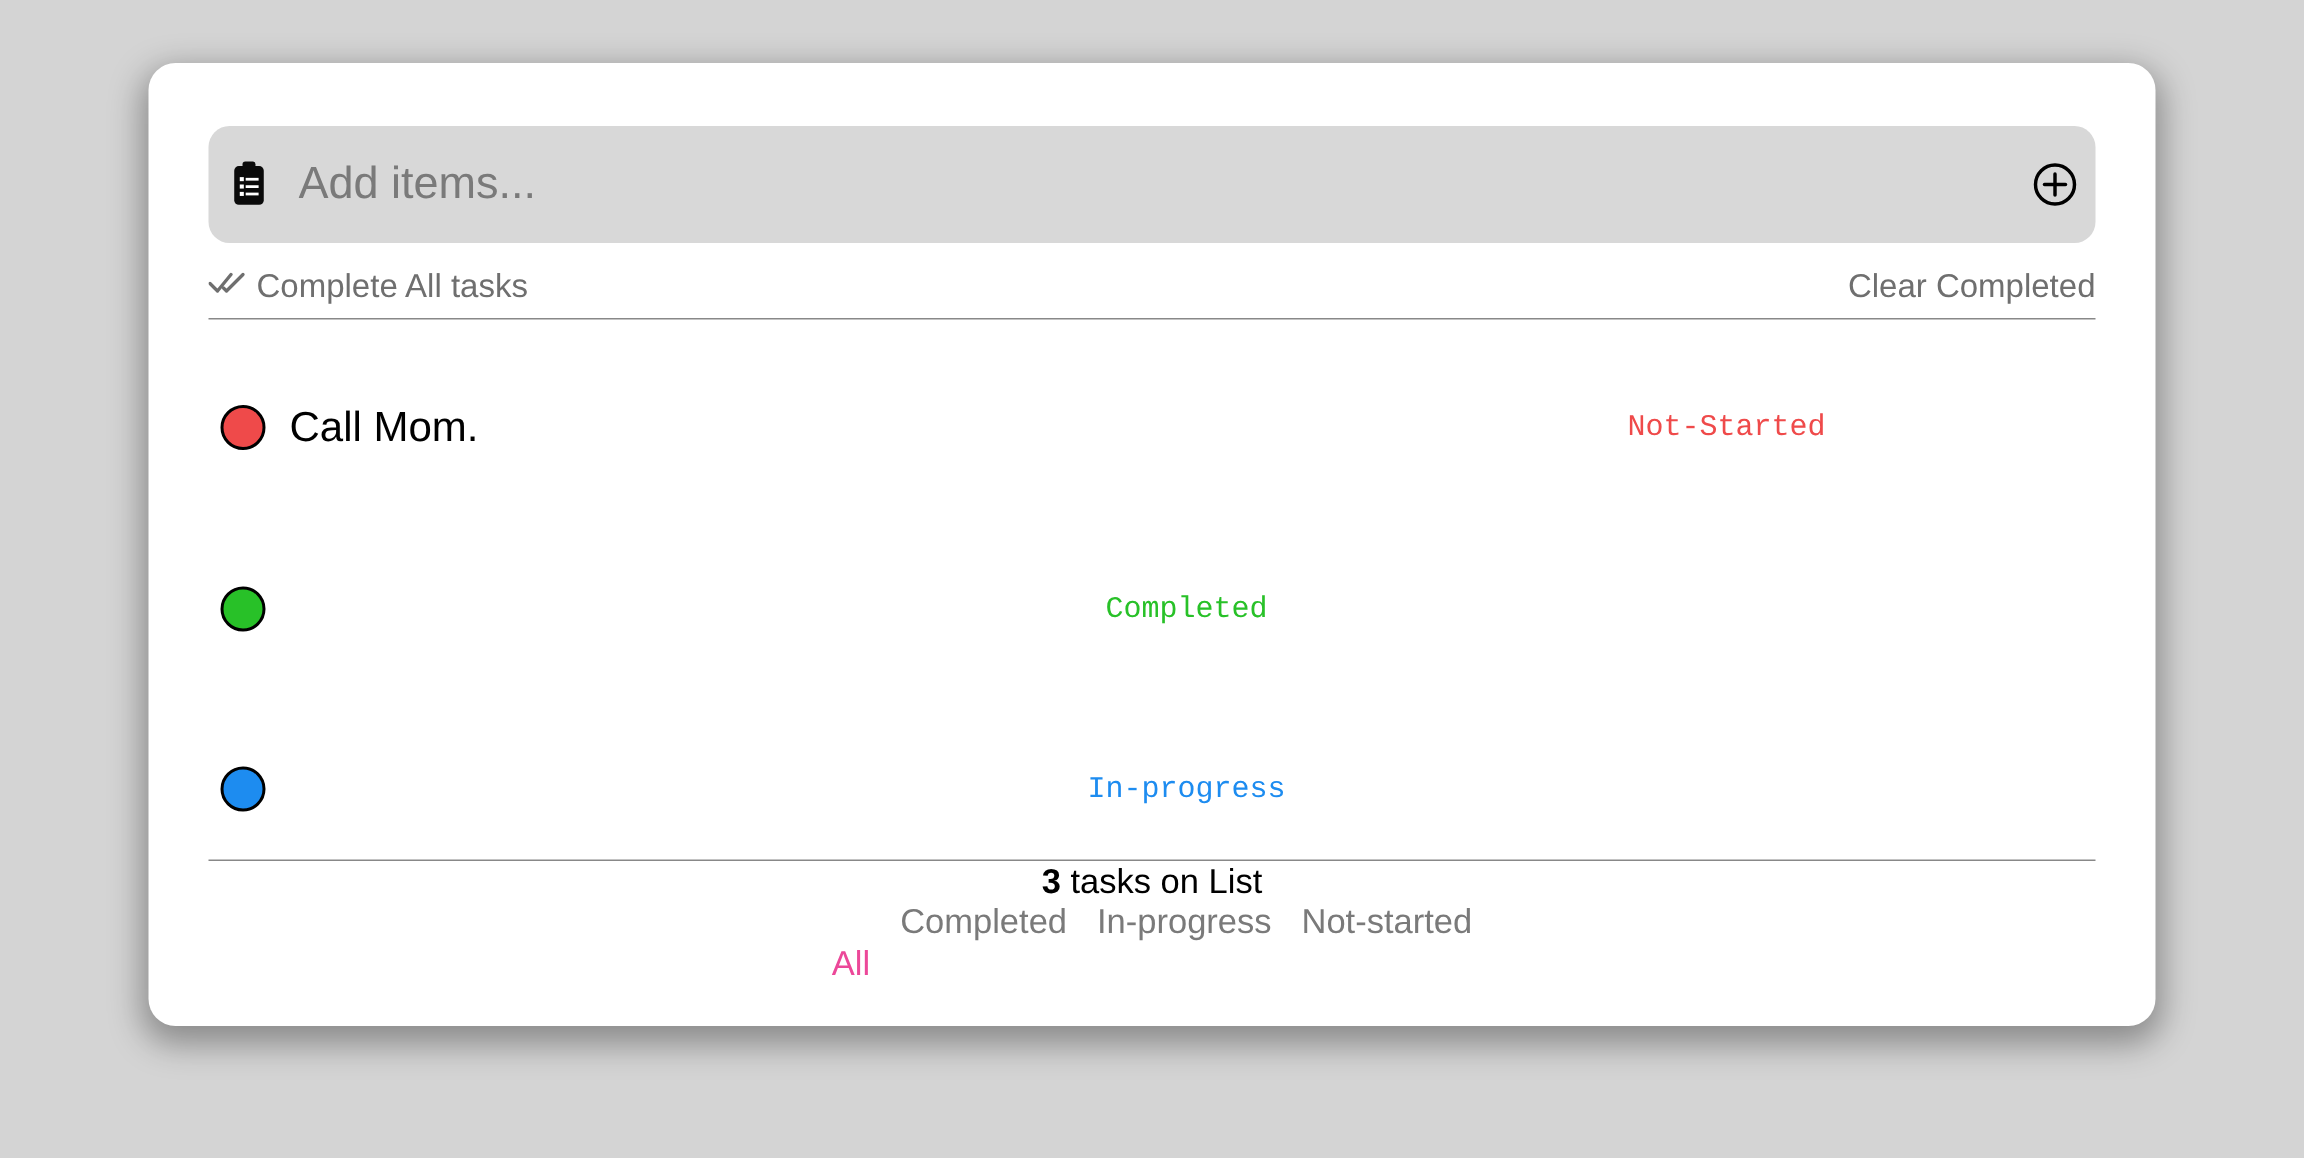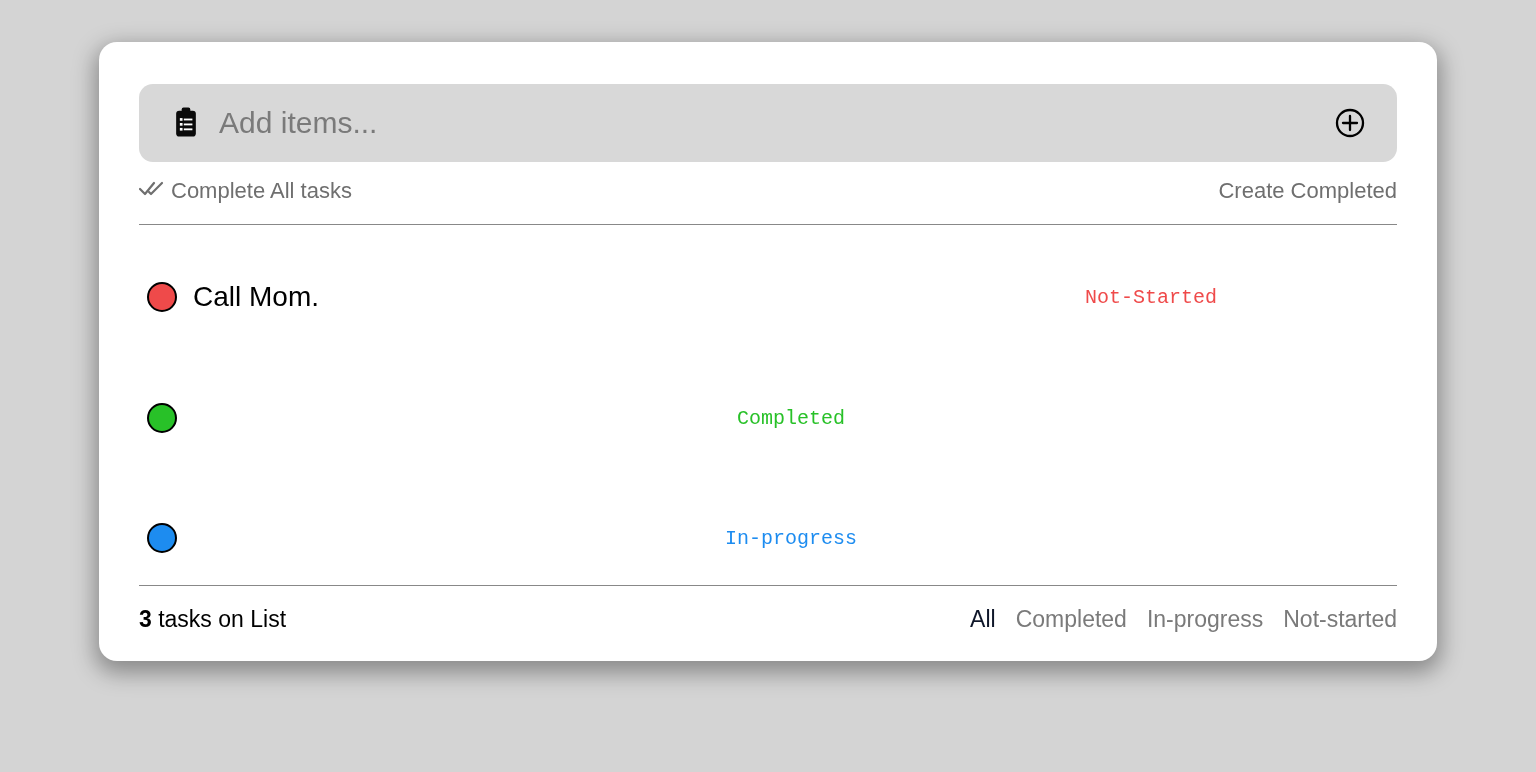--- a/index.html
+++ b/index.html
@@ -21,21 +21,21 @@
       margin: 0 auto;
       border-radius: 18px;
       box-shadow: 0 8px 22px 4px rgba(0,0,0,0.35);
       padding: 42px 40px 28px 40px;
     }
     .input-bar {
       background: #d8d8d8;
       border-radius: 14px;
       display: flex;
       align-items: center;
-      padding: 22px 32px;
+      padding: 22px 12px;
       gap: 18px;
     }
     .clipboard-icon svg {
       display: block;
     }
     .add-input {
       flex: 1;
       border: none;
       background: transparent;
       outline: none;
@@ -48,21 +48,21 @@
     .plus-button {
       width: 30px;
       height: 30px;
       cursor: pointer;
     }
     .top-actions {
       display: flex;
       align-items: center;
       justify-content: space-between;
       margin-top: 16px;
-      padding-bottom: 20px;
+      padding-bottom: 8px;
       border-bottom: 1px solid #888;
       color: #6f6f6f;
       font-size: 22px;
     }
     .complete-all {
       display: flex;
       align-items: center;
       gap: 6px;
       cursor: pointer;
     }
@@ -104,37 +104,38 @@
       text-align: center;
     }
     .status-label-red { color: #ef4a4a; }
     .status-label-green { color: #28c128; }
     .status-label-blue { color: #1d8cf0; }
     .footer {
       border-top: 1px solid #888;
       display: flex;
       align-items: center;
       justify-content: space-between;
-      padding-top: 20px;
       font-size: 23px;
       color: #000;
+      flex-direction: column;
     }
     .count-text .count {
       font-weight: bold;
     }
     .filters {
       display: flex;
       gap: 20px;
       color: #7a7a7a;
     }
     .filter {
       cursor: pointer;
     }
     .filter.active {
-      color: #0f172a;
+      color: #ec4899;
+      margin-top: 28px;
     }
   </style>
 </head>
 <body>
 
 <div class="card">
 
   <div class="input-bar">
     <span class="clipboard-icon">
       <svg width="30" height="32" viewBox="0 0 24 26">
@@ -162,21 +163,21 @@
     <div class="complete-all">
       <span>
         <svg width="26" height="18" viewBox="0 0 26 18">
           <polyline points="1,9 6,14 15,3" fill="none" stroke="#6f6f6f" stroke-width="2.2" stroke-linecap="round" stroke-linejoin="round"></polyline>
           <polyline points="10,12 12,14 23,3" fill="none" stroke="#6f6f6f" stroke-width="2.2" stroke-linecap="round" stroke-linejoin="round"></polyline>
         </svg>
       </span>
       <span>Complete All tasks</span>
     </div>
     <div class="clear-completed">
-      <span>Create Completed</span>
+      <span>Clear Completed</span>
     </div>
   </div>
 
   <div class="task-list">
 
   <div class="task-row">
         <div class="status-dot status-red"></div>
         <div class="task-title">Call Mom.</div>
         <div class="status-label status-label-red">Not-Started</div>
       </div>

